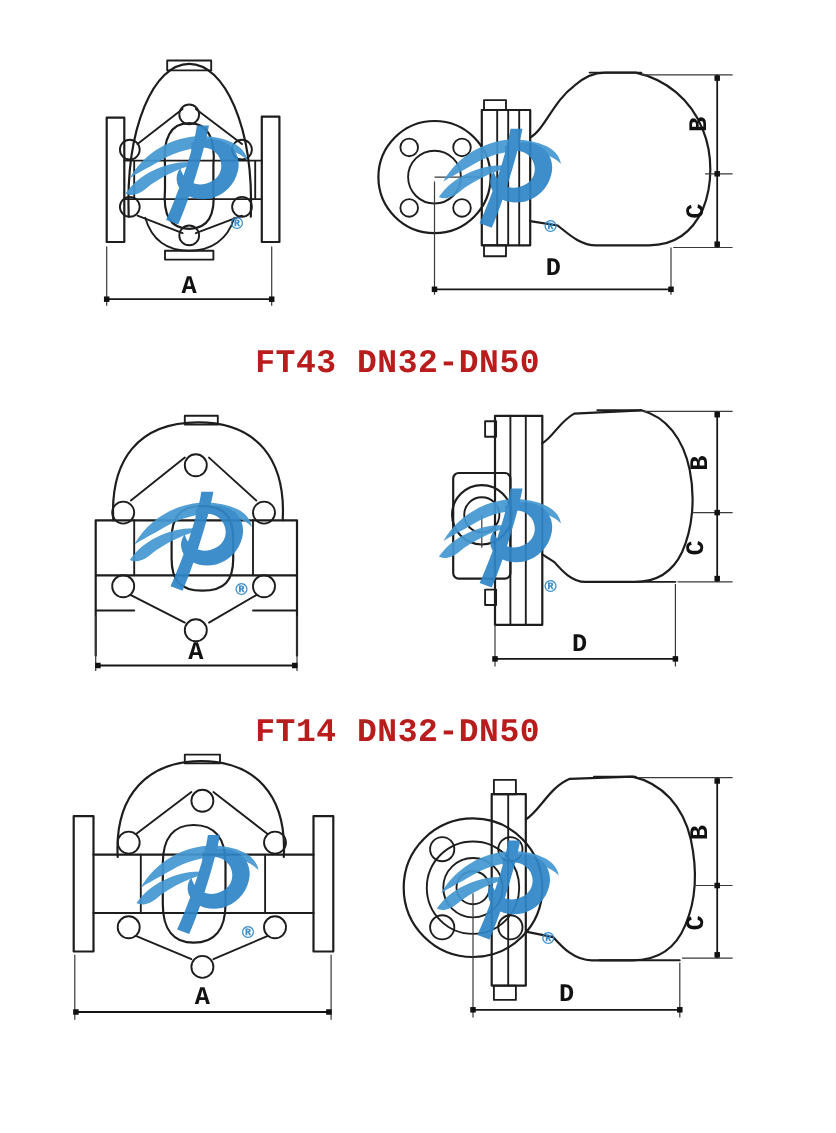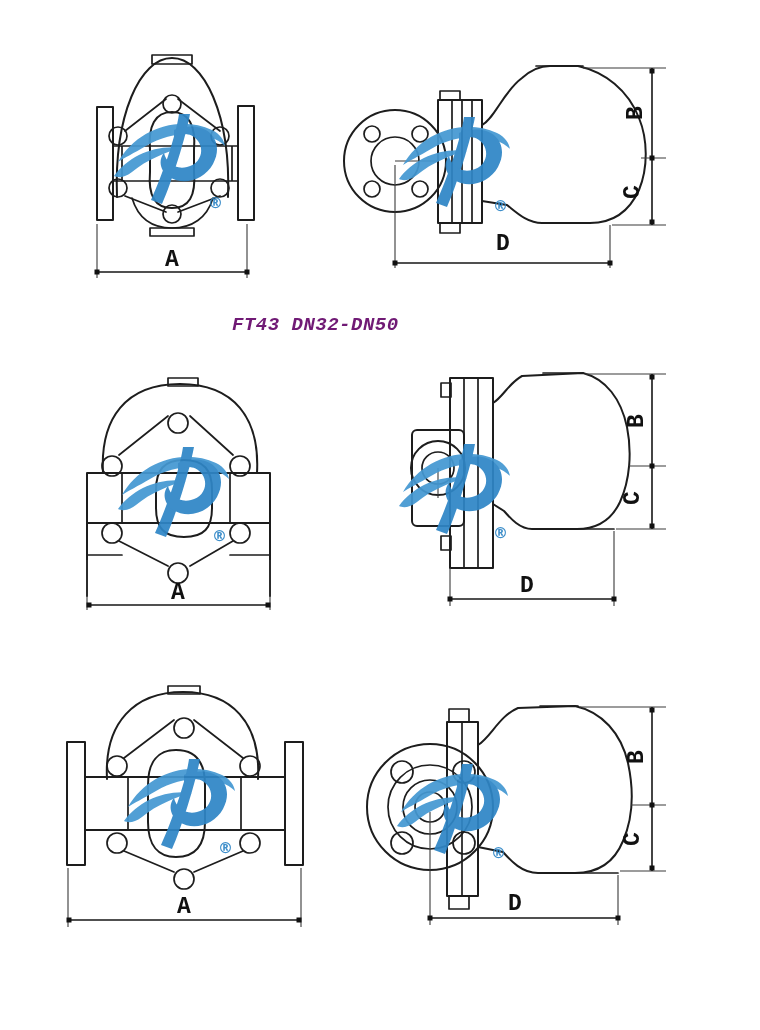--- a/index.html
+++ b/index.html
@@ -12,22 +12,22 @@
   }
   svg.drawing{position:absolute;overflow:visible;}
   .outline{fill:none;stroke:#1d1d1d;stroke-width:2;stroke-linejoin:round;stroke-linecap:round;}
   .outline2{fill:none;stroke:#1d1d1d;stroke-width:1.7;stroke-linejoin:round;stroke-linecap:round;}
   .thin{fill:none;stroke:#3a3a3a;stroke-width:1.1;}
   .dimline{fill:none;stroke:#161616;stroke-width:1.6;stroke-linecap:butt;}
   .tick{fill:#111;stroke:none;}
   text.dim{font-family:"Liberation Mono","DejaVu Sans Mono",monospace;font-size:23px;font-weight:bold;fill:#111;}
   .caption{
     position:absolute;left:232px;width:300px;
-    font-size:19px;font-weight:bold;color:#701a75;
-    line-height:1;white-space:pre;letter-spacing:0.5px;font-style:italic;
+    font-size:30px;font-weight:bold;color:#b91c1c;
+    line-height:1;white-space:pre;letter-spacing:0.5px;
   }
   svg.logo{position:absolute;opacity:0.93;}
   .logoink{fill:#2f86c6;stroke:none;}
   .logoink2{fill:#4498d2;stroke:none;}
   text.reg{font-family:"DejaVu Sans",sans-serif;font-size:15px;font-weight:bold;fill:#2f86c6;}
 </style>
 </head>
 <body>
 
 <div class="sheet">
@@ -176,20 +176,21 @@
     </g>
     <g>
       <path class="thin" d="M 450 568 L 450 606 M 614 531 L 614 606"></path>
       <path class="dimline" d="M 450 599 L 614 599"></path>
       <rect class="tick" x="447.5" y="596.5" width="5" height="5"></rect>
       <rect class="tick" x="611.5" y="596.5" width="5" height="5"></rect>
       <text class="dim" x="527" y="592" text-anchor="middle">D</text>
     </g>
   </svg>
 
+  <div class="caption" style="top:652px">FT14 DN32-DN50</div>
 
   <svg class="drawing" style="left:55px;top:680px" width="260" height="255" viewBox="55 680 260 255">
     <g>
       <rect class="outline2" x="168" y="686" width="32" height="8"></rect>
       <path class="outline" d="M 107 779 C 104 722 135 692 183 692 C 231 692 261 722 258 779"></path>
 
       <rect class="outline" x="67" y="742" width="18" height="123"></rect>
       <rect class="outline" x="285" y="742" width="18" height="123"></rect>
 
       <path class="outline" d="M 85 777 L 285 777 M 85 830 L 285 830"></path>

